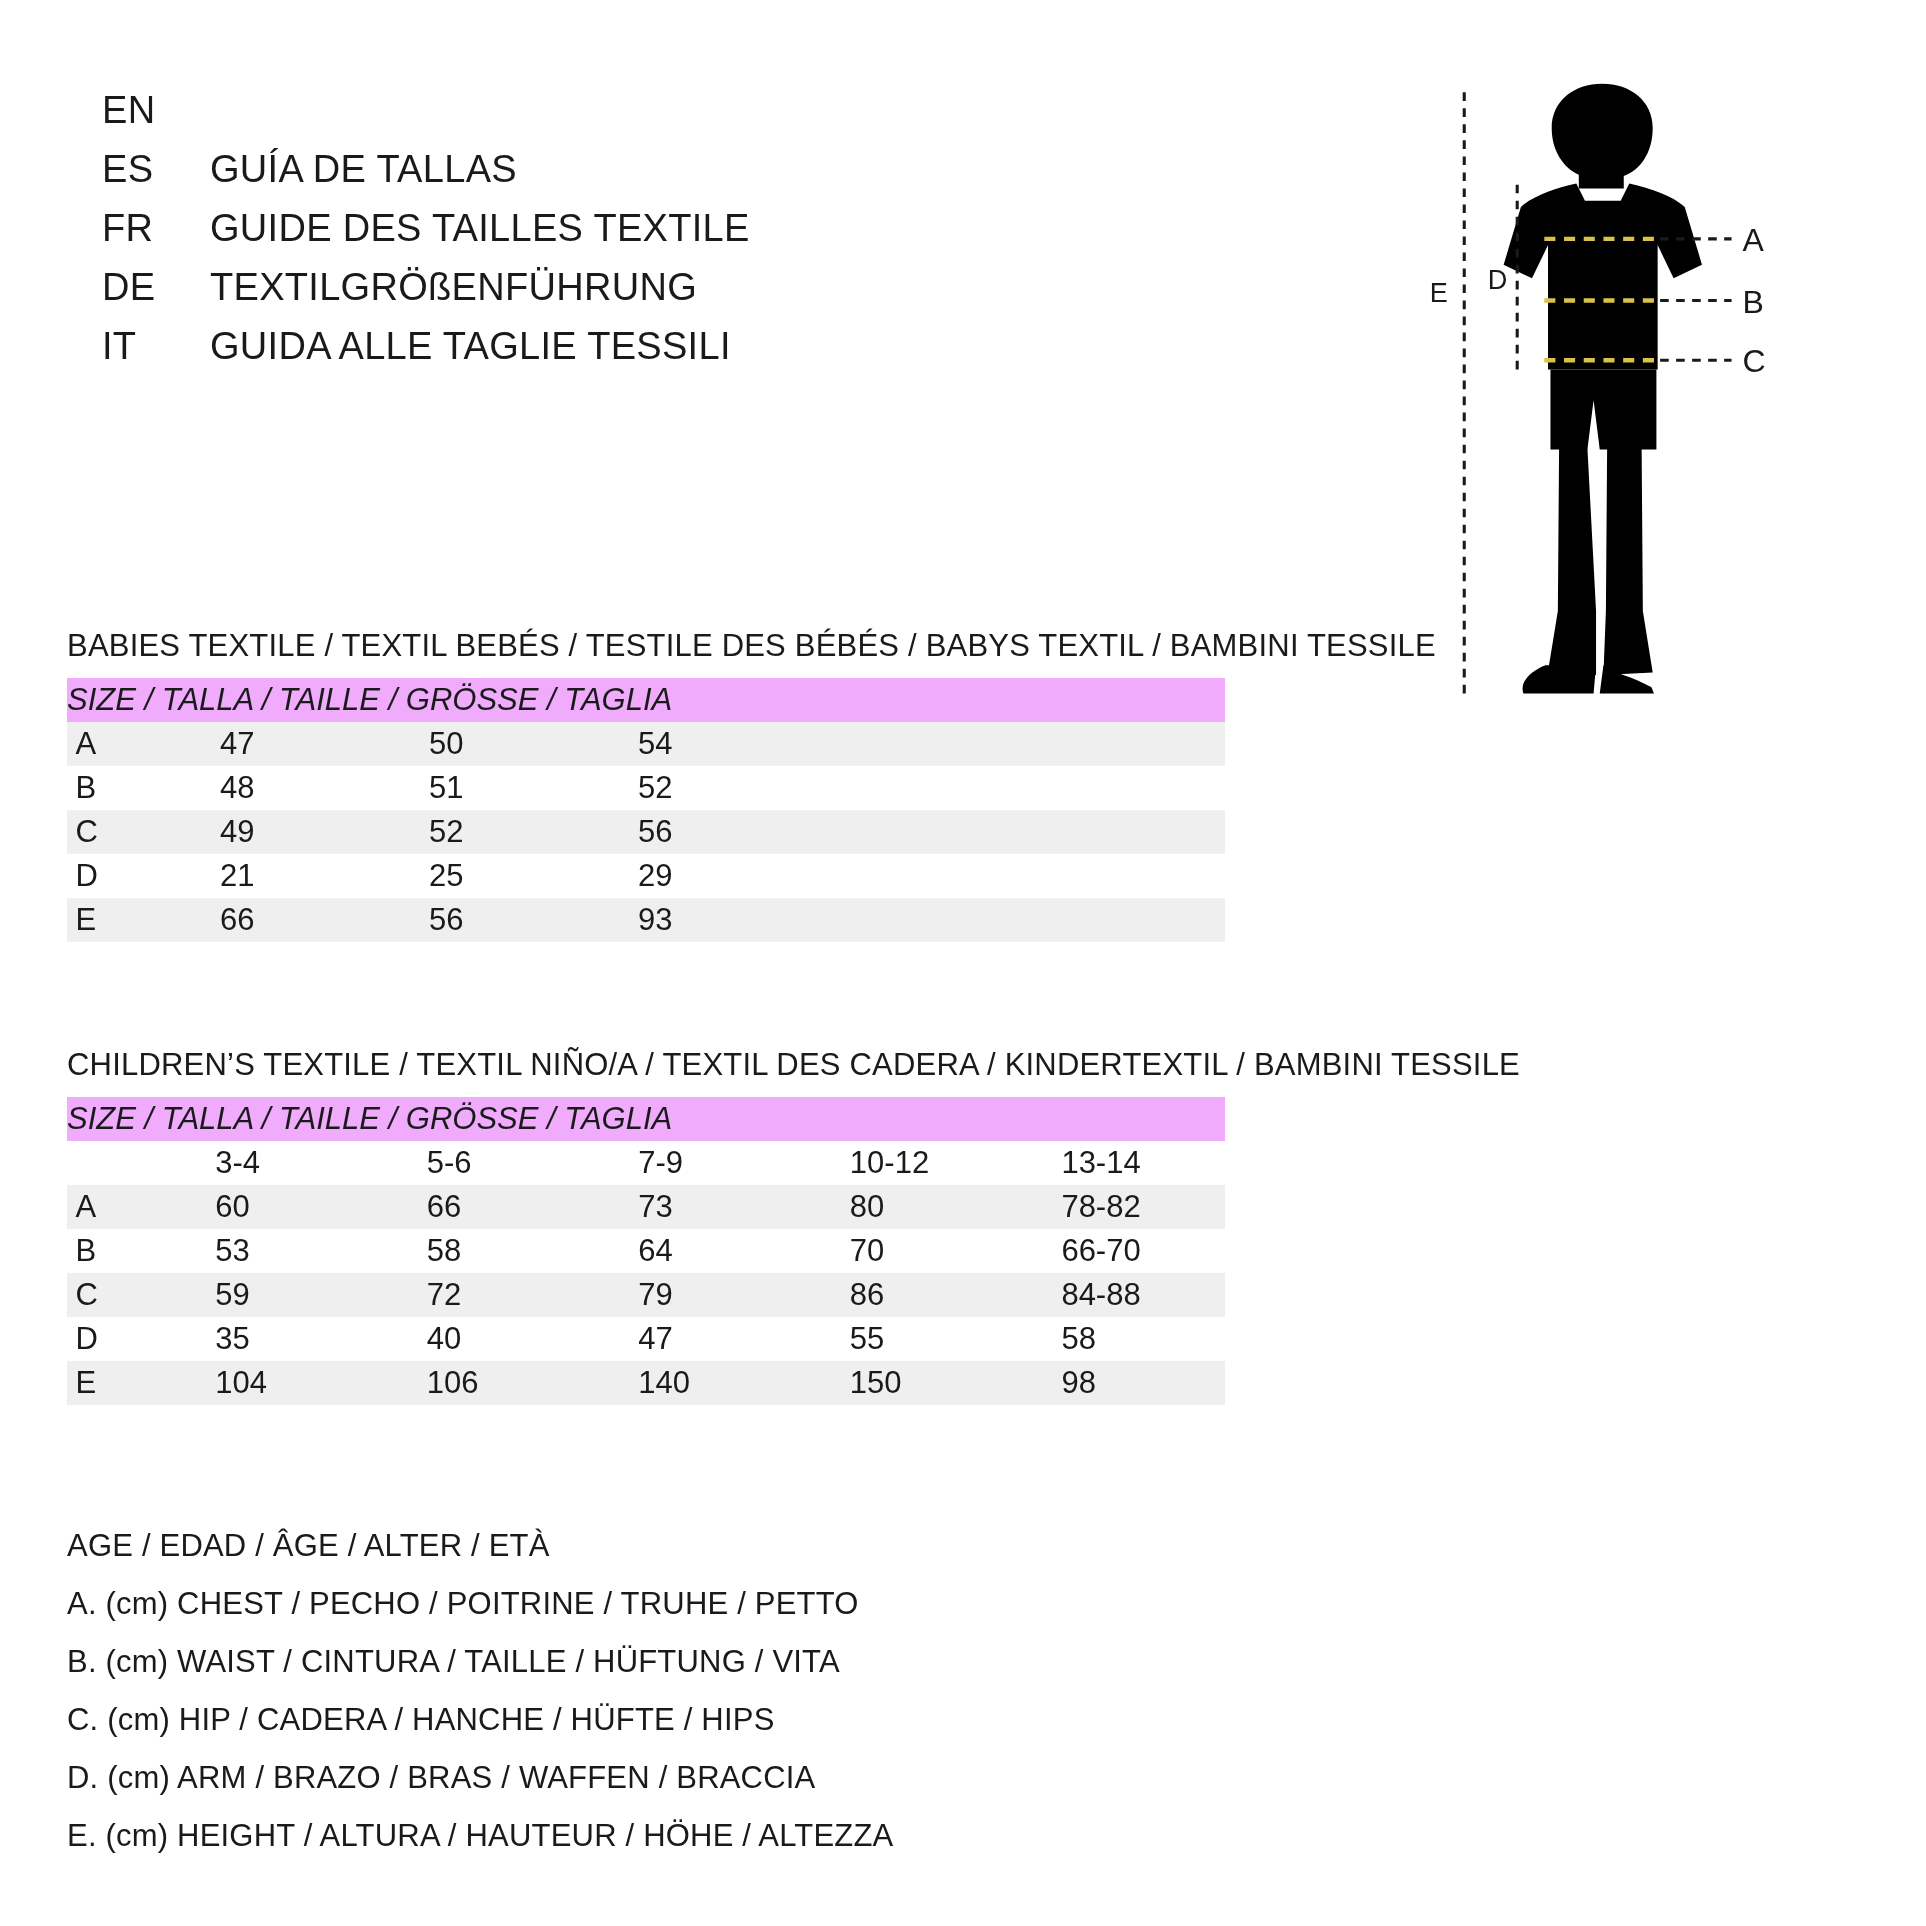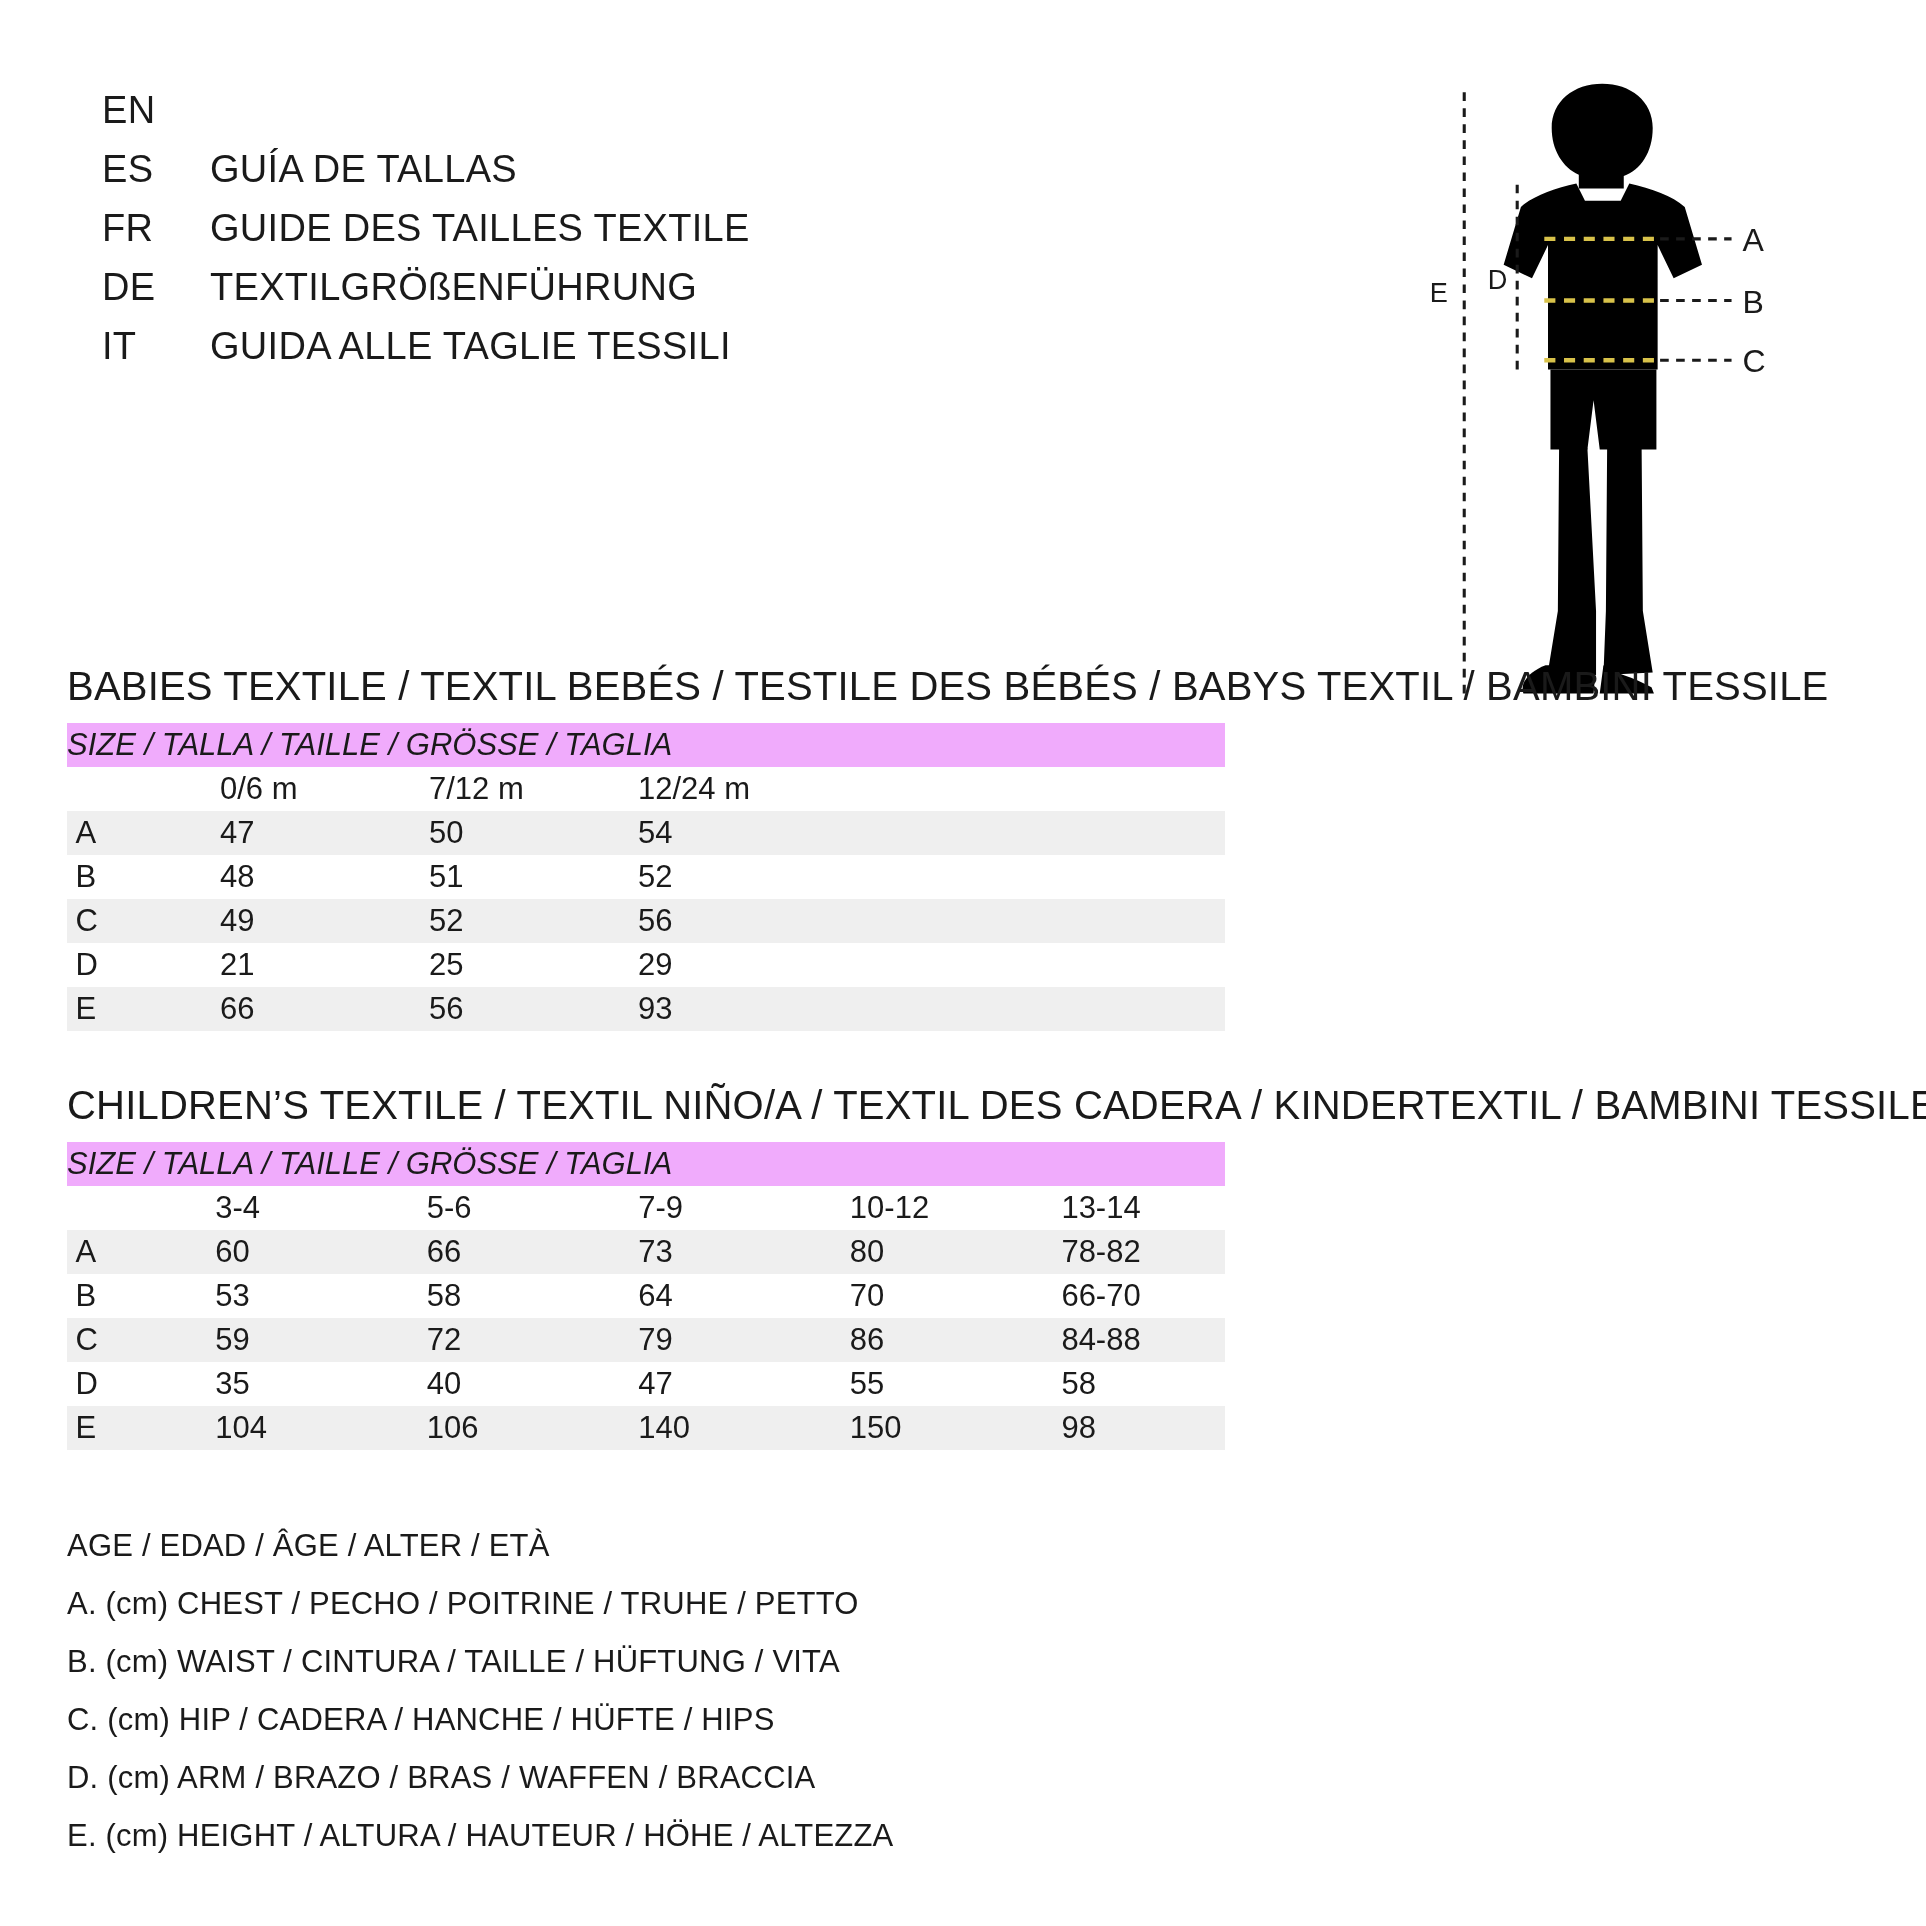--- a/index.html
+++ b/index.html
@@ -53,25 +53,24 @@
   
   .section {
     position: absolute;
     left: 67px;
     width: 1183px;
   }
   #babies-section { top: 628px; }
   #children-section { top: 1047px; }
 
   .section-heading {
-    font-size: 40px;
+    font-size: 31px;
     letter-spacing: 0.2px;
     white-space: nowrap;
     margin-bottom: 13.6px;
-    margin-top: 36px;
   }
 
   table.size-table {
     border-collapse: collapse;
     width: 1158px;
     table-layout: fixed;
   }
   table.size-table td {
     font-size: 31px;
     padding: 0;
@@ -200,27 +199,20 @@
     <colgroup>
       <col class="col-label">
       <col class="b-col">
         <col class="b-col">
         <col class="b-col">
       <col>
     </colgroup>
     <tbody>
         <tr class="hdr-row">
       <td colspan="5">SIZE / TALLA / TAILLE / GRÖSSE / TAGLIA</td>
-    </tr>
-    <tr class="sub-row">
-      <td class="col-label"></td>
-      <td class="b-pad">0/6 m</td>
-      <td class="b-pad">7/12 m</td>
-      <td class="b-pad">12/24 m</td>
-      <td></td>
     </tr>
     <tr class="row-shade">
       <td class="col-label">A</td>
       <td class="b-pad">47</td>
       <td class="b-pad">50</td>
       <td class="b-pad">54</td>
       <td></td>
     </tr>
     <tr class="row-plain">
       <td class="col-label">B</td>

